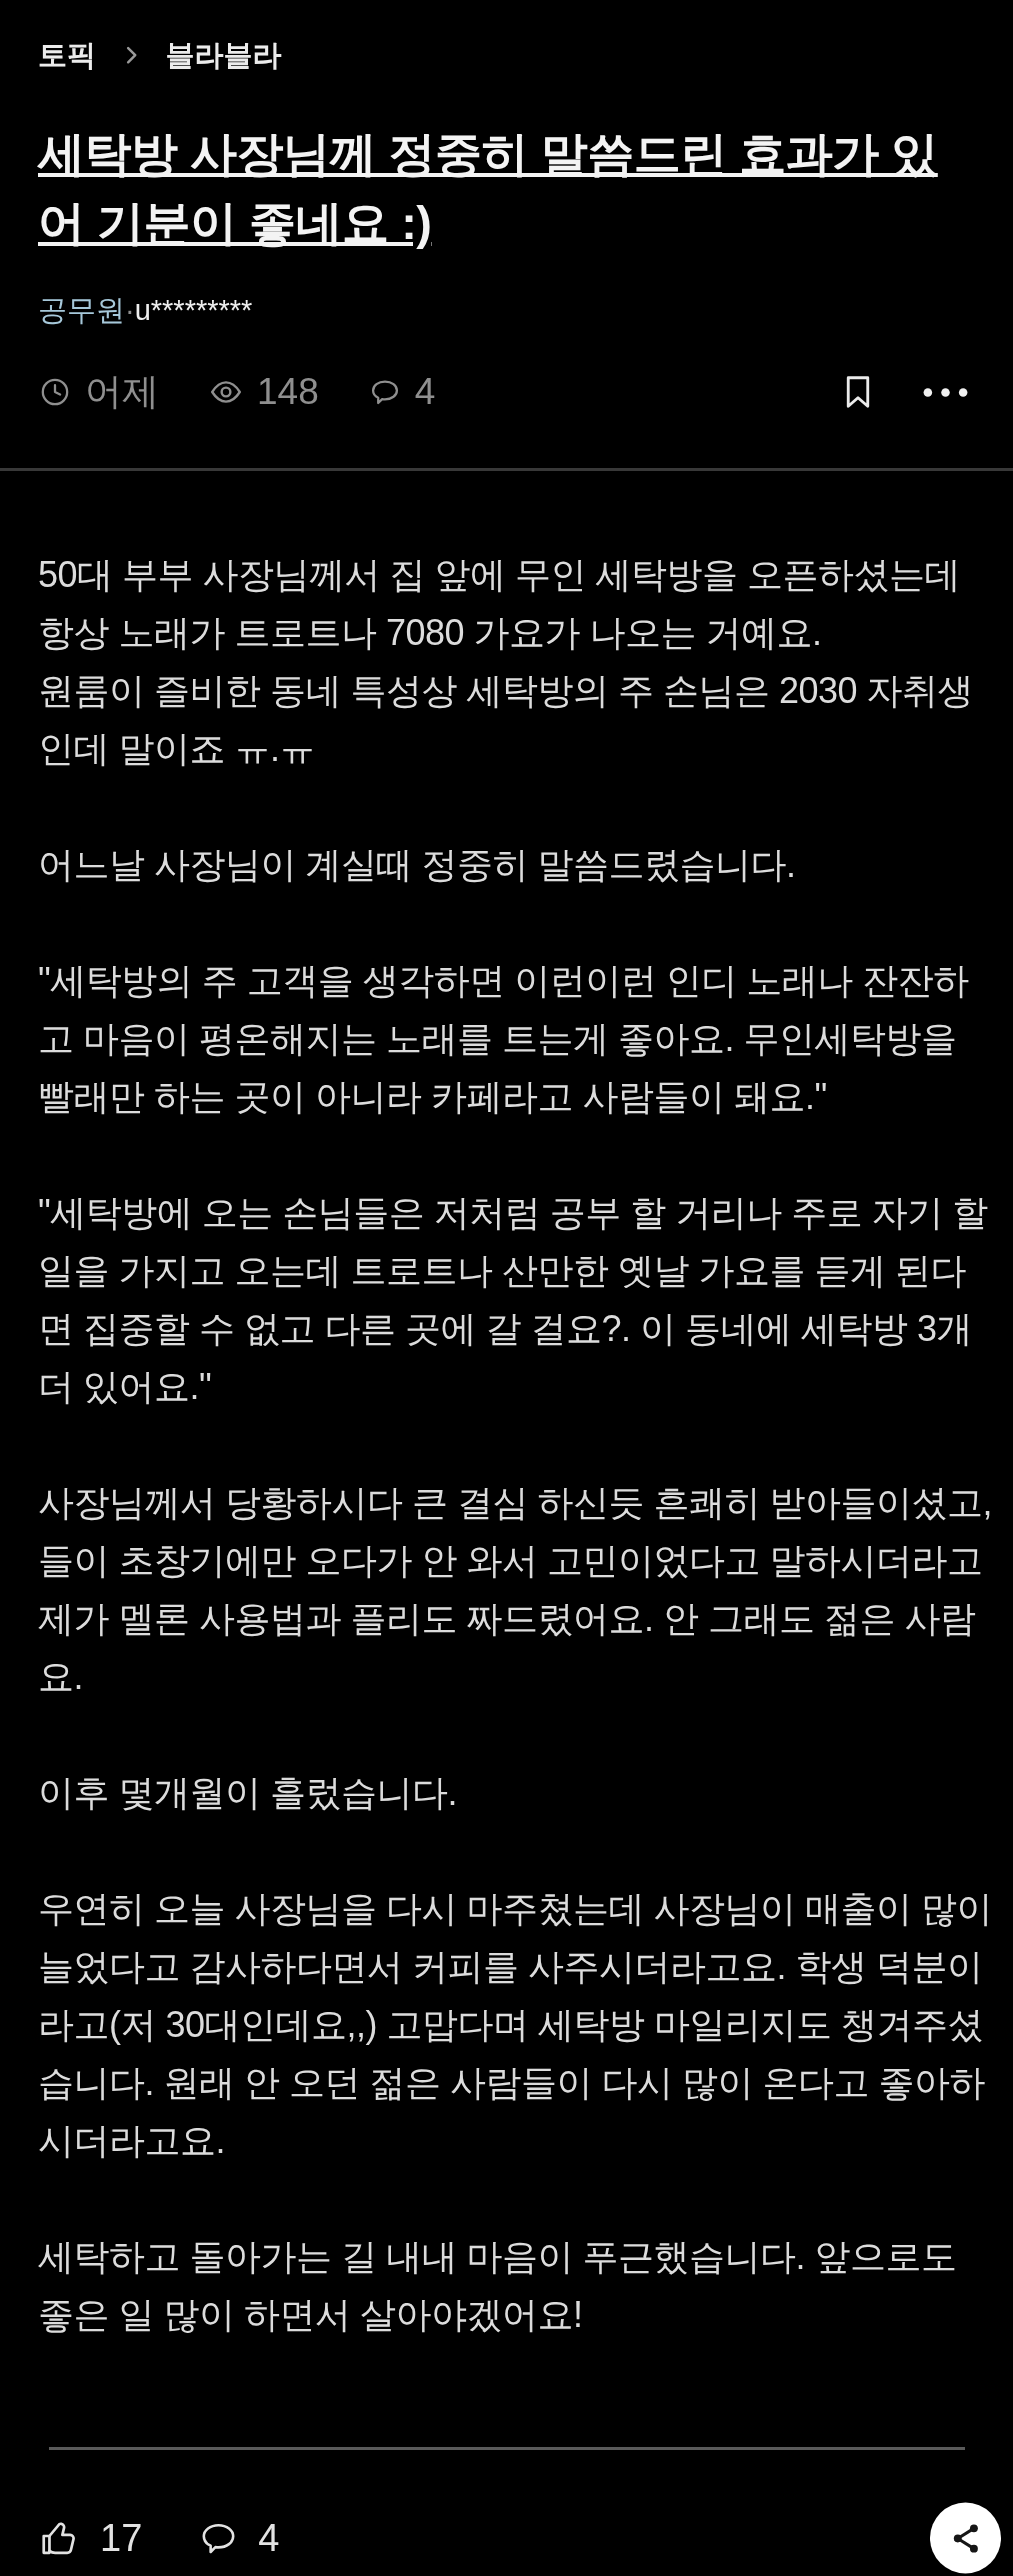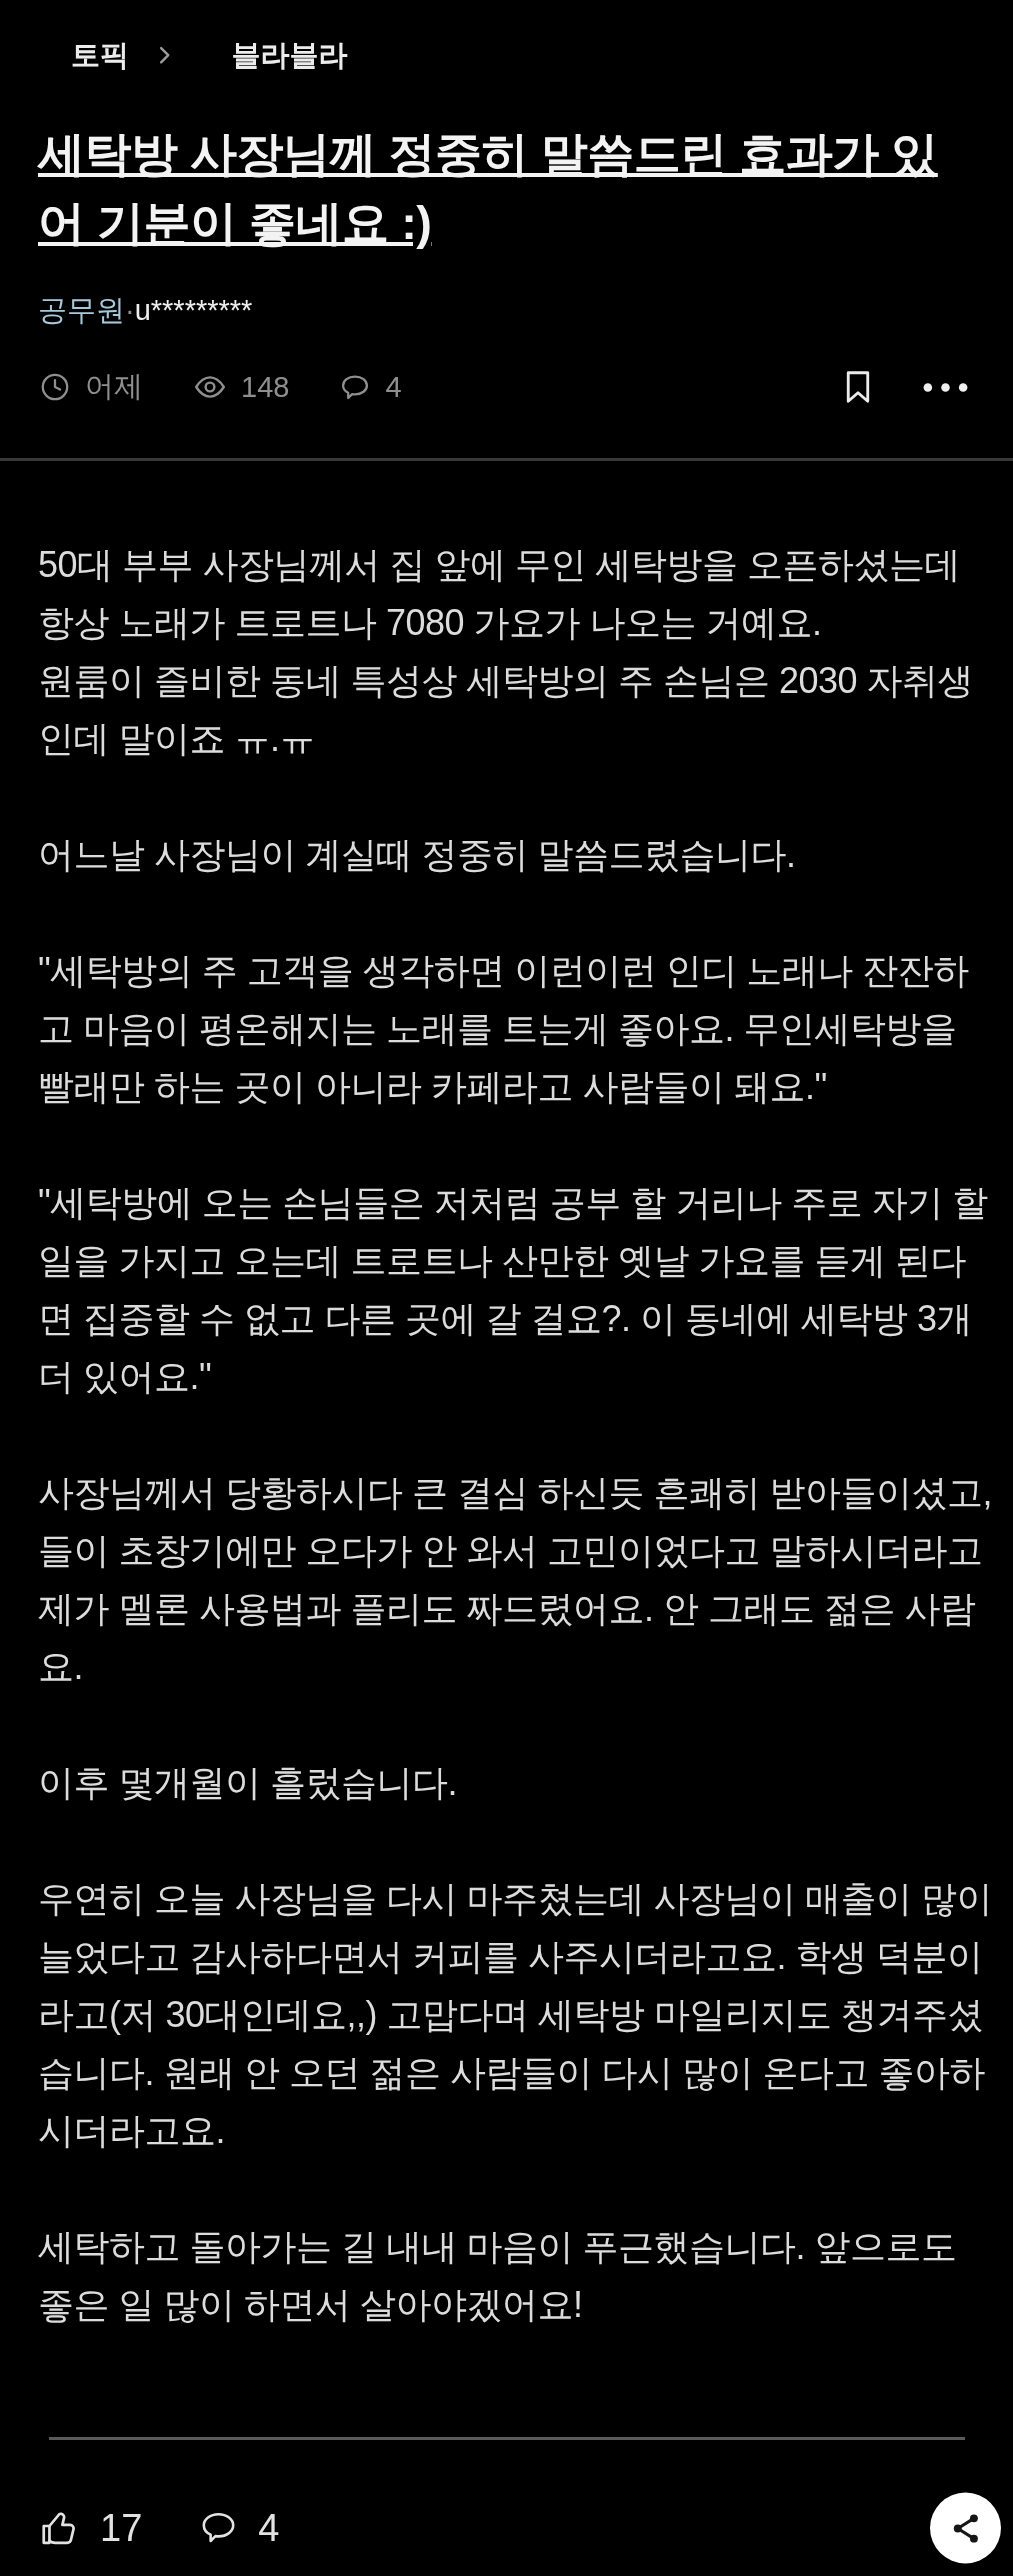--- a/index.html
+++ b/index.html
@@ -18,21 +18,21 @@
   
   .breadcrumb {
     display: flex;
     align-items: center;
     gap: 22.5px;
     padding-top: 36px;
     font-size: 29px;
     font-weight: 700;
     color: #ececec;
   }
-  .breadcrumb .crumb { line-height: 38px; margin-left: 33px; }
+  .breadcrumb .crumb { line-height: 38px; }
   .breadcrumb svg { display: block; }
 
   
   .title {
     margin: 0;
     margin-top: 45px;
     font-size: 47px;
     line-height: 69px;
     font-weight: 700;
     color: #f3f3f3;
@@ -59,21 +59,21 @@
     margin-top: 38px;
     display: flex;
     align-items: center;
     justify-content: space-between;
   }
   .meta-left {
     display: flex;
     align-items: center;
     gap: 49px;
     color: #8f8f8f;
-    font-size: 29px;
+    font-size: 37px;
   }
   .meta-item { display: flex; align-items: center; gap: 13px; }
   .meta-item svg { display: block; }
   .meta-right {
     display: flex;
     align-items: center;
     gap: 47px;
     color: #ebebeb;
     padding-right: 5.6px;
   }
@@ -107,21 +107,21 @@
   .action-bar {
     position: relative;
     margin-top: 51px;
     display: flex;
     align-items: center;
     gap: 56px;
     height: 75px;
   }
   .action {
     display: flex;
-    align-items: flex-start;
+    align-items: center;
     gap: 19px;
     color: #e2e2e2;
     font-size: 38px;
     background: none;
     border: none;
     padding: 0;
   }
   .action svg { display: block; }
   .share-btn {
     position: absolute;

